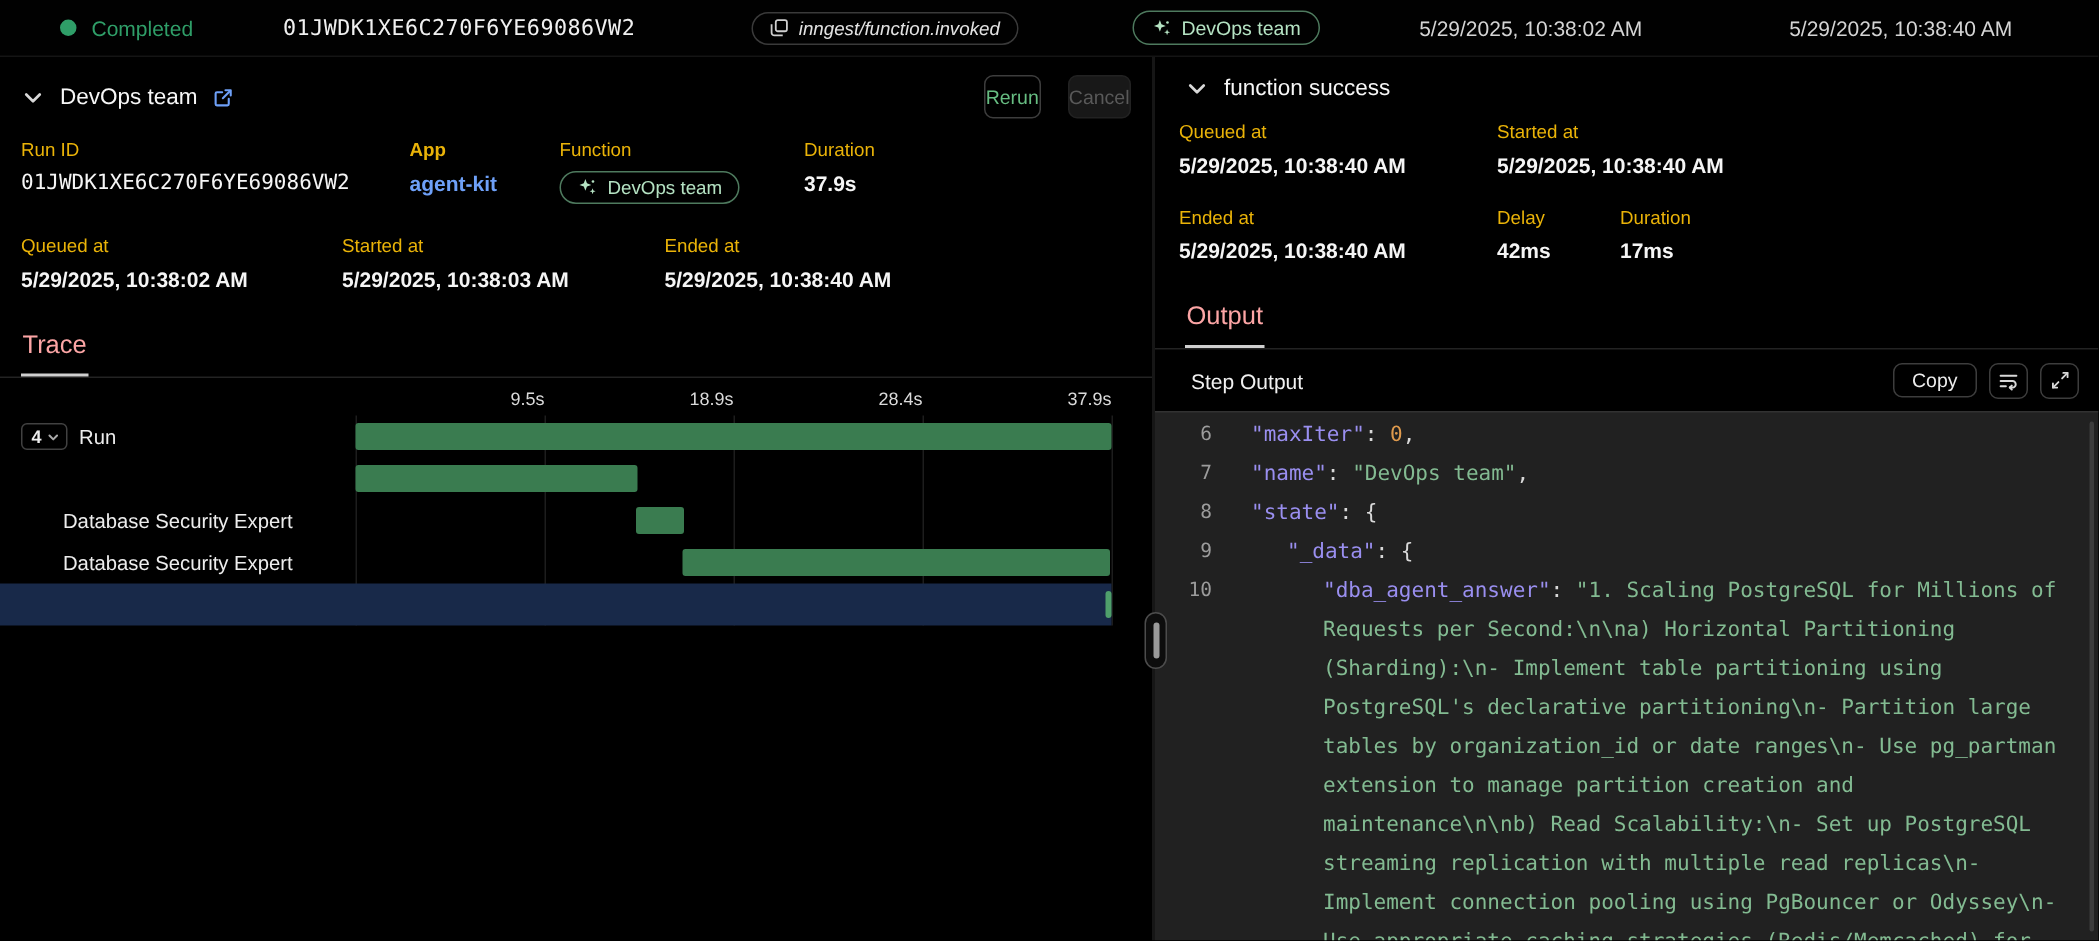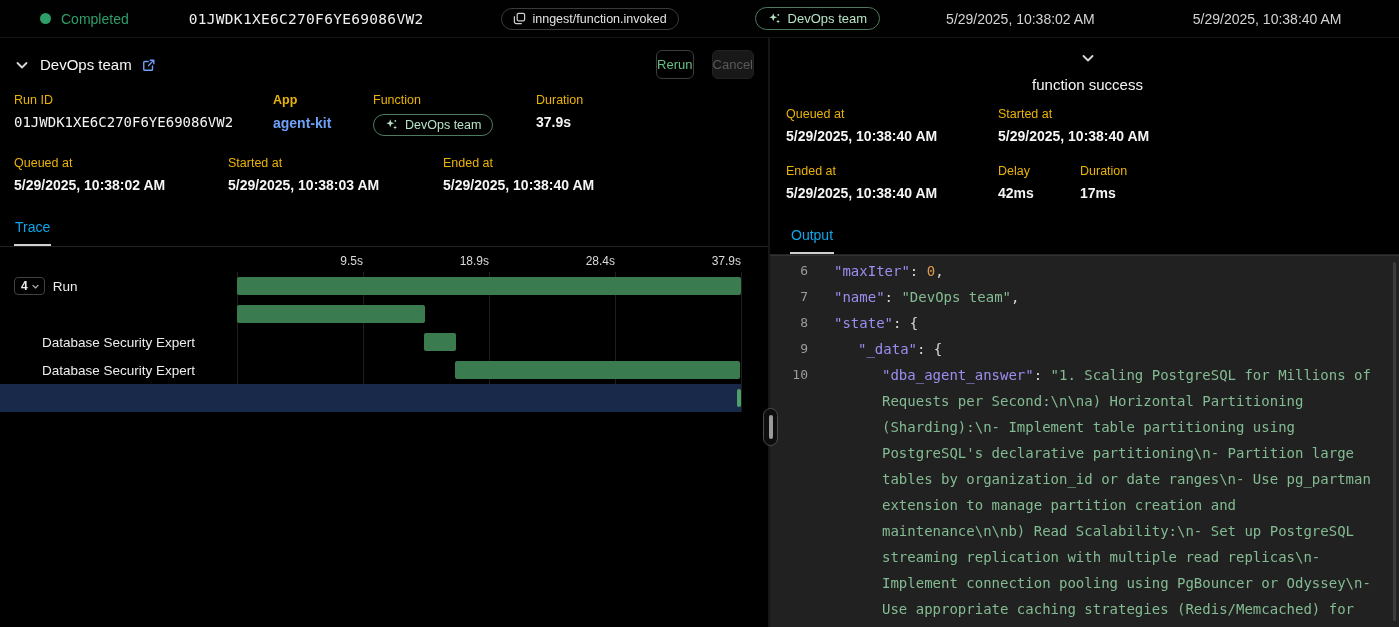--- a/index.html
+++ b/index.html
@@ -9,21 +9,21 @@
 
   
   .topbar { height:38px; display:flex; align-items:center; background:#010101;
     border-bottom:1px solid #141414; }
   .status-dot { width:11px; height:11px; border-radius:50%; background:var(--green-status);
     margin-left:40px; }
   .status-text { color:var(--green-status); font-size:14px; margin-left:10px; }
   .topbar-runid { margin-left:60px; font-size:14.5px; color:#f0f0f0; letter-spacing:.3px; }
   .pill { display:inline-flex; align-items:center; gap:6px; border:1px solid #3a3a3a;
     border-radius:13px; padding:3px 11px; font-size:12.5px; color:#e3e3e3; background:transparent; }
-  .event-pill { margin-left:78px; }
+  .event-pill { margin-left:78px;font-style:italic; }
   .fn-pill { border-color:#4e7a5e; color:#b5e3c3; }
   .topbar .fn-pill { margin-left:76px; font-size:13px; padding:3px 12px; }
   .topbar-ts { font-size:14px; color:#d4d4d4; }
   .ts1 { margin-left:66px; }
   .ts2 { margin-left:98px; }
 
   
   .main { display:flex; height:589px; position:relative; }
   .left-panel { width:770px; border-right:2px solid #161616; display:flex; flex-direction:column; }
   .right-panel { flex:1; display:flex; flex-direction:column; min-width:0; }
@@ -46,21 +46,21 @@
   .d-cell .val.plain { font-weight:400; }
   .left-panel .c-runid { width:259px; } .left-panel .c-app { width:100px;font-weight:bold; }
   .left-panel .c-fn { width:163px; }
   .left-panel .c-q { width:214px; } .left-panel .c-s { width:215px; }
   .right-panel .details { padding:4px 16px 0 16px; }
   .right-panel .c-1 { width:212px; } .right-panel .c-delay { width:82px; }
   .val-link { color:#6ea0f8; font-size:14px; text-decoration:none; }
 
   
   .tabs { border-bottom:1px solid #232323; padding:0 14px; margin-top:2px; }
-  .tab { display:inline-block; font-size:14px; color:#0ea5e9; padding:4px 1px 9px 1px;
+  .tab { display:inline-block; font-size:17px; color:#fca5a5; padding:4px 1px 9px 1px;
     border-bottom:2px solid #cfcfcf; cursor:pointer; }
 
   
   .trace { position:relative; }
   .axis { position:relative; height:25px; margin-left:237px; width:504px; }
   .axis .tick-label { position:absolute; bottom:4px; transform:translateX(-100%);
     font-size:12px; color:#dadada; white-space:nowrap; }
   .rows-wrap { position:relative; width:741px; }
   .gridlines { position:absolute; left:237px; width:504px; top:0; bottom:0; }
   .gridline { position:absolute; top:0; bottom:0; width:1px; background:#1d1d1d; }
@@ -261,21 +261,21 @@
           <div class="t-row selected">
             <div class="t-chart">
               <div class="t-bar bright" style="left: 99.2%; width: 0.8%;"></div>
             </div>
           </div>
         </div>
     </div>
   </div>
 
   <div class="right-panel">
-    <div class="panel-header" style="padding-left:20px;flex-direction:column;">
+    <div class="panel-header" style="padding-left:20px;">
       <span class="icon-btn-inline">
         <svg width="16" height="16" viewBox="0 0 16 16" fill="none" stroke="#d8d8d8" stroke-width="1.8" stroke-linecap="round" stroke-linejoin="round">
             <path d="M3.5 6 8 10.5 12.5 6"></path>
           </svg>
       </span>
       <span class="panel-title">function success</span>
     </div>
 
     <div class="details">
       <div class="d-row">
@@ -301,20 +301,41 @@
           <div class="lbl">Duration</div>
           <div class="val">17ms</div>
         </div>
       </div>
     </div>
 
     <div class="tabs" style="padding-left:20px;">
       <span class="tab">Output</span>
     </div>
 
+    <div class="step-header">
+      <span class="step-title">Step Output</span>
+      <span class="spacer"></span>
+      <button class="btn btn-copy">Copy</button>
+      <button class="icon-btn">
+        <svg width="14" height="14" viewBox="0 0 16 16" fill="none" stroke="#d8d8d8" stroke-width="1.5" stroke-linecap="round" stroke-linejoin="round">
+          <path d="M2 4h12"></path>
+            <path d="M2 8h9a2.5 2.5 0 0 1 0 5H9"></path>
+            <path d="M10.5 11.5 9 13l1.5 1.5"></path>
+            <path d="M2 12h4"></path>
+        </svg>
+      </button>
+      <button class="icon-btn">
+        <svg width="13" height="13" viewBox="0 0 16 16" fill="none" stroke="#d8d8d8" stroke-width="1.5" stroke-linecap="round" stroke-linejoin="round">
+          <path d="M9.5 6.5 14 2"></path>
+            <path d="M10.5 2H14v3.5"></path>
+            <path d="M6.5 9.5 2 14"></path>
+            <path d="M5.5 14H2v-3.5"></path>
+        </svg>
+      </button>
+    </div>
 
     <div class="code-area">
       <div id="code-lines">
           <div class="code-line">
             <span class="code-num">6</span>
             <span class="code-content" style="padding-left: 26px;"><span class="tok-key">"maxIter"</span><span class="tok-p">: </span><span class="tok-num">0</span><span class="tok-p">,</span></span>
           </div>
           <div class="code-line">
             <span class="code-num">7</span>
             <span class="code-content" style="padding-left: 26px;"><span class="tok-key">"name"</span><span class="tok-p">: </span><span class="tok-str">"DevOps team"</span><span class="tok-p">,</span></span>

